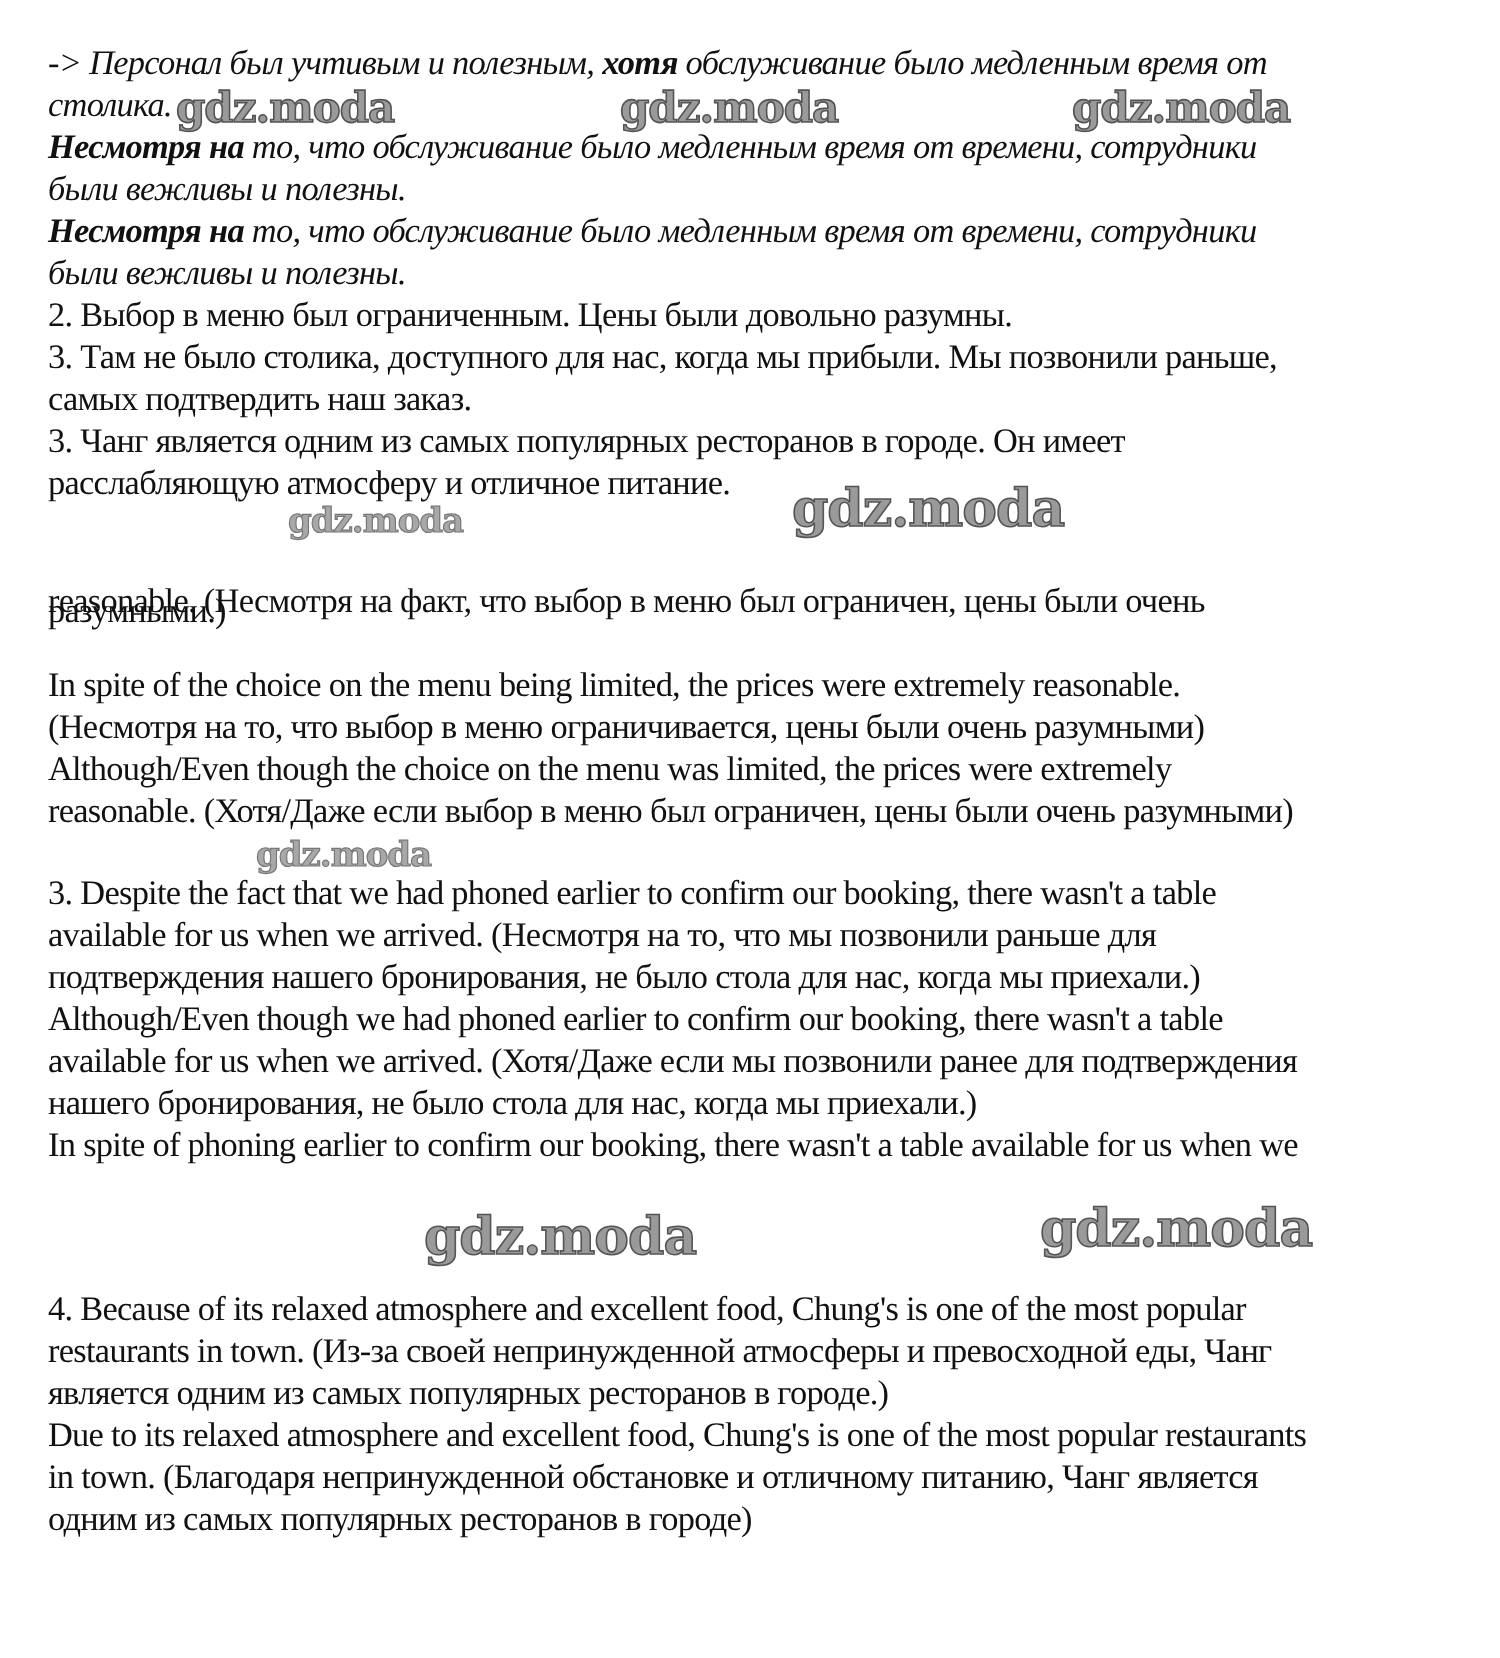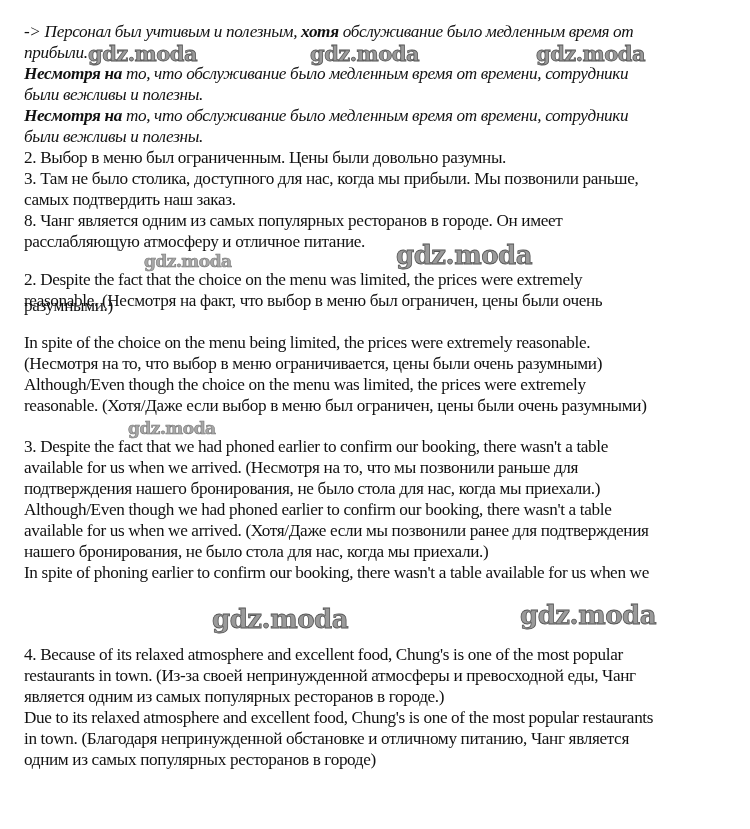--- a/index.html
+++ b/index.html
@@ -30,33 +30,32 @@
     .wm.big { font-size: 26px; }
     .wm.mid { font-size: 21px; }
     .wm.small { font-size: 17px; color: #a8a8a8; -webkit-text-stroke: 0.6px #777; }
   </style>
 </head>
 <body>
 
 <div class="page">
 
   <div class="line it" style="top:22px"><span>-&gt;</span><span> Персонал был учтивым и полезным, </span><b>хотя</b><span> обслуживание было медленным время от</span></div>
-  <div class="line it" style="top:43px">прибыли.</div>
+  <div class="line it" style="top:43px">столика.</div>
   <div class="line it" style="top:64px"><b>Несмотря на</b><span> то, что обслуживание было медленным время от времени, сотрудники</span></div>
   <div class="line it" style="top:85px">были вежливы и полезны.</div>
   <div class="line it" style="top:106px"><b>Несмотря на</b><span> то, что обслуживание было медленным время от времени, сотрудники</span></div>
   <div class="line it" style="top:127px">были вежливы и полезны.</div>
 
   <div class="line" style="top:148px">2. Выбор в меню был ограниченным. Цены были довольно разумны.</div>
   <div class="line" style="top:169px">3. Там не было столика, доступного для нас, когда мы прибыли. Мы позвонили раньше,</div>
   <div class="line" style="top:190px">самых подтвердить наш заказ.</div>
-  <div class="line" style="top:211px">8. Чанг является одним из самых популярных ресторанов в городе. Он имеет</div>
+  <div class="line" style="top:211px">3. Чанг является одним из самых популярных ресторанов в городе. Он имеет</div>
   <div class="line" style="top:232px">расслабляющую атмосферу и отличное питание.</div>
 
-  <div class="line" style="top:270px">2. Despite the fact that the choice on the menu was limited, the prices were extremely</div>
   <div class="line" style="top:291px">reasonable. (Несмотря на факт, что выбор в меню был ограничен, цены были очень</div>
   <div class="line" style="top:296px">разумными.)</div>
   <div class="line" style="top:333px">In spite of the choice on the menu being limited, the prices were extremely reasonable.</div>
   <div class="line" style="top:354px">(Несмотря на то, что выбор в меню ограничивается, цены были очень разумными)</div>
   <div class="line" style="top:375px">Although/Even though the choice on the menu was limited, the prices were extremely</div>
   <div class="line" style="top:396px">reasonable. (Хотя/Даже если выбор в меню был ограничен, цены были очень разумными)</div>
 
   <div class="line" style="top:437px">3. Despite the fact that we had phoned earlier to confirm our booking, there wasn't a table</div>
   <div class="line" style="top:458px">available for us when we arrived. (Несмотря на то, что мы позвонили раньше для</div>
   <div class="line" style="top:479px">подтверждения нашего бронирования, не было стола для нас, когда мы приехали.)</div>

